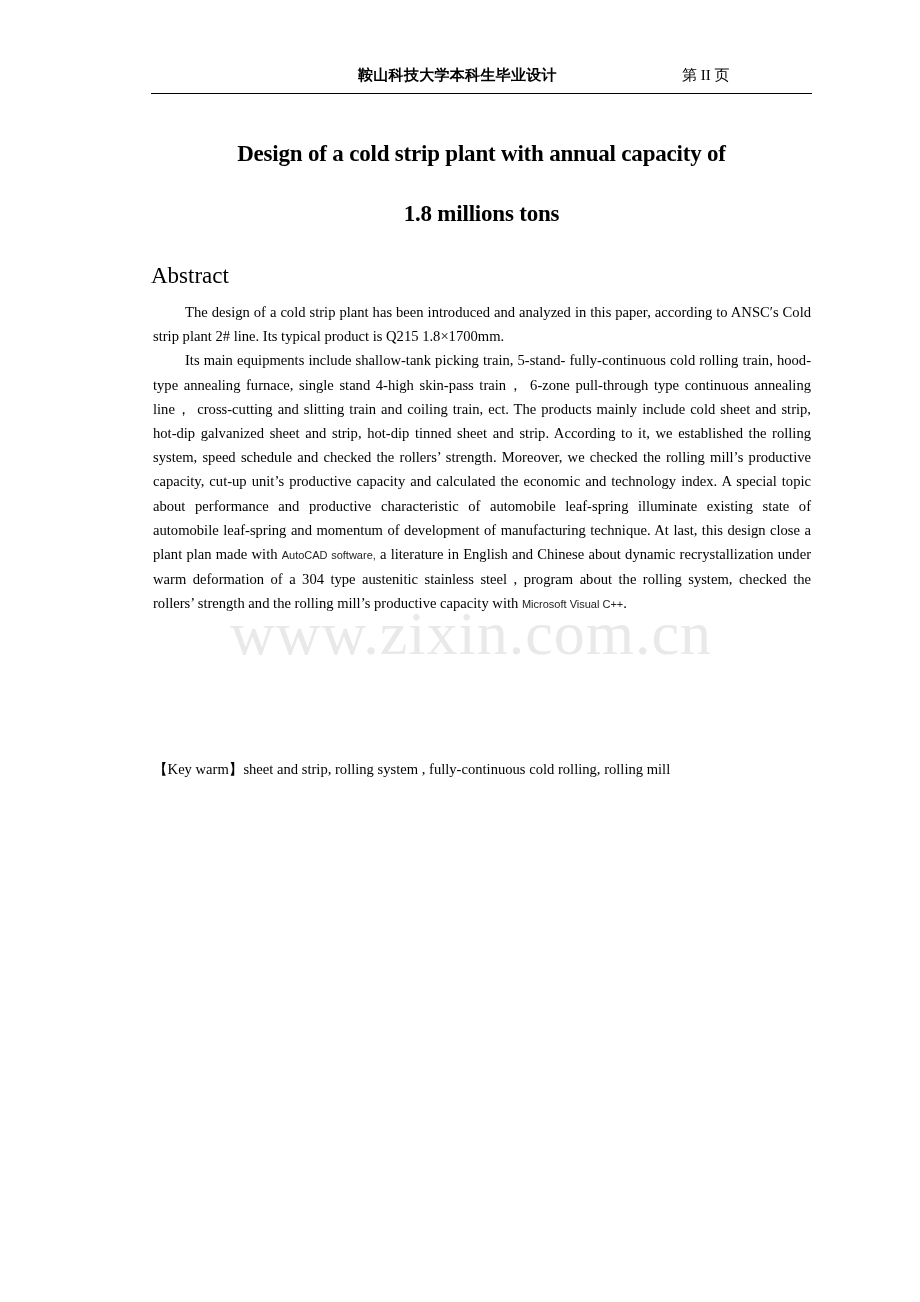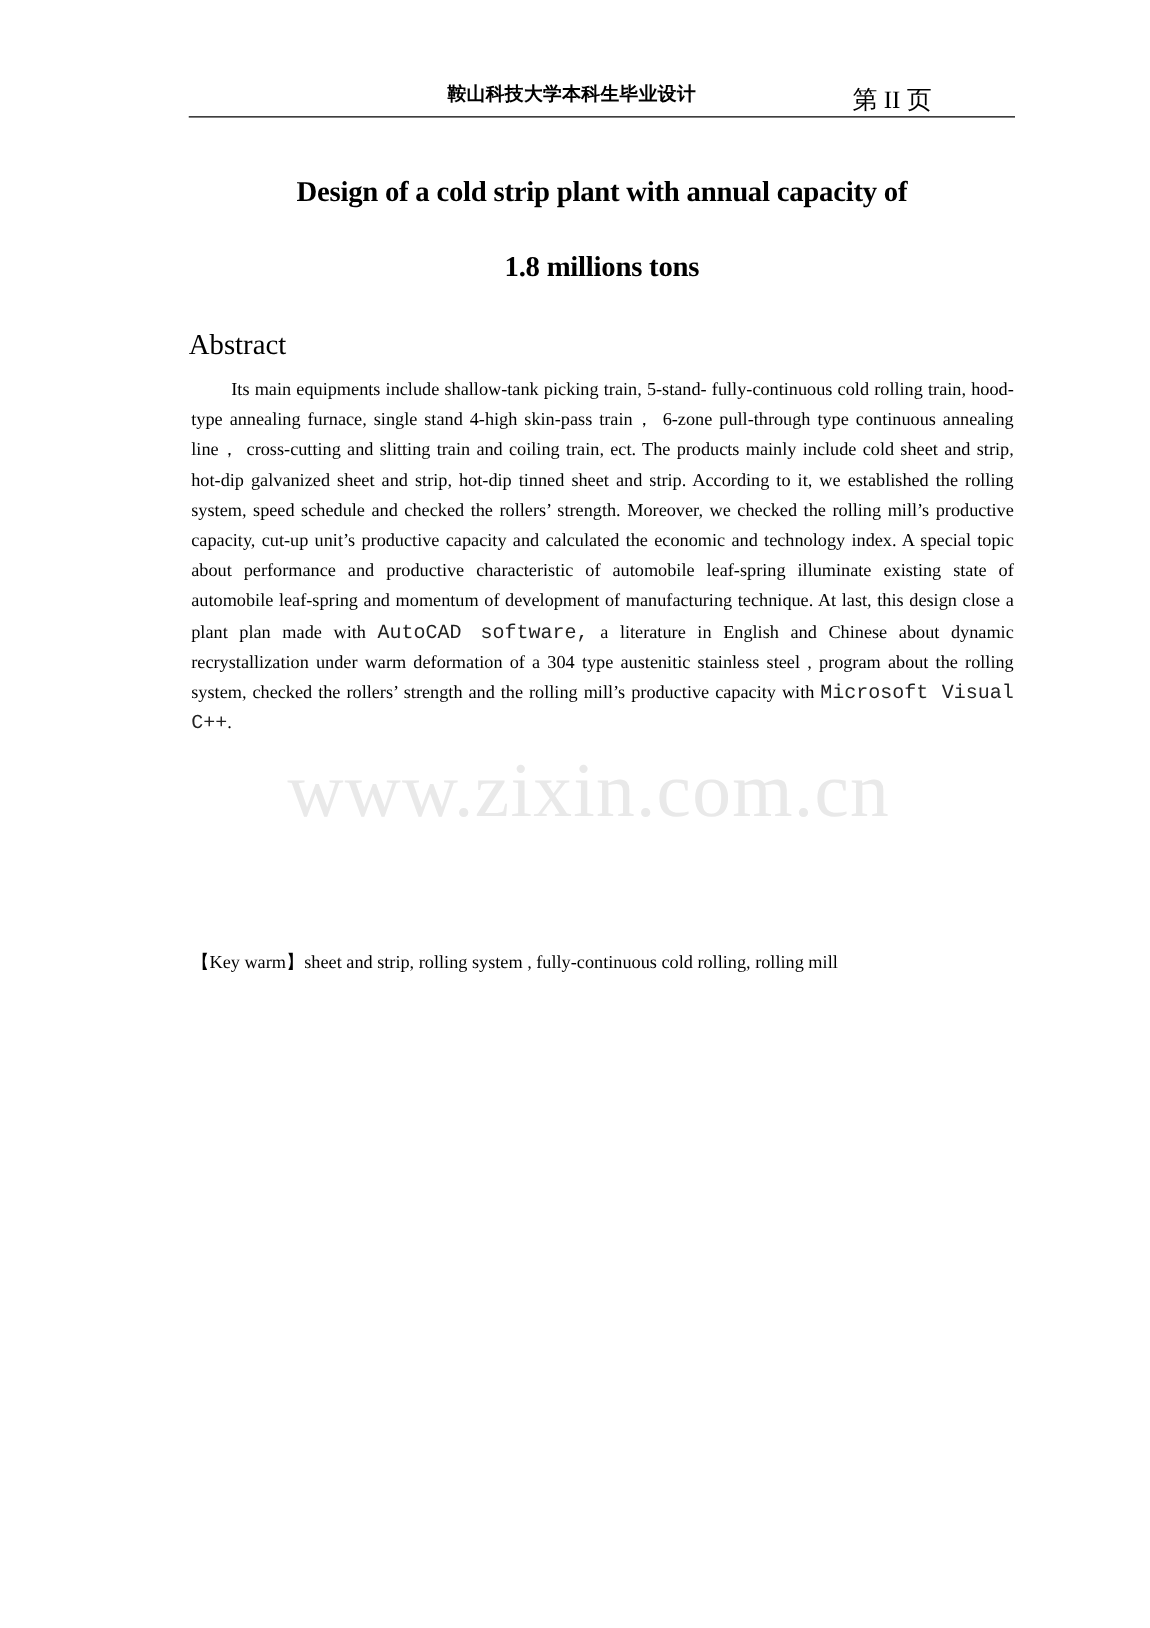--- a/index.html
+++ b/index.html
@@ -7,42 +7,42 @@
       width: 920px; height: 1302px; position: relative; overflow: hidden;
       font-family: "Liberation Serif", "DejaVu Serif", serif; color: #000;
     }
     .header {
       position: absolute; left: 151px; top: 62px; width: 661px; height: 30px;
     }
     .header-title {
       position: absolute; left: 207px; top: 4px; font-size: 15px; letter-spacing: 0.3px; font-weight: bold;
     }
     .header-page {
-      position: absolute; left: 531px; top: 4px; font-size: 20px;
+      position: absolute; left: 531px; top: 4px; font-size: 15px;
     }
     .header-rule {
       position: absolute; left: 151px; top: 93px; width: 661px; height: 0;
       border-top: 1.5px solid #000;
     }
     .title {
       position: absolute; left: 151px; width: 661px; text-align: center;
       font-weight: bold; font-size: 23px; letter-spacing: -0.2px;
     }
     .title.l1 { top: 141px; }
     .title.l2 { top: 201px; }
     .abstract-heading {
       position: absolute; left: 151px; top: 263px; width: 661px; text-align: left;
       font-size: 23px;
     }
     .body {
       position: absolute; left: 153px; top: 300px; width: 658px;
       font-size: 14.6px; line-height: 24.2px; text-align: justify;
     }
     .body p { margin: 0; text-indent: 32px; }
-    .mono { font-family: Liberation Mono, monospace; font-size: 16px; color: #222; }
+    .mono { font-family: Liberation Sans, sans-serif; font-size: 11px; color: #222; }
     .watermark {
       position: absolute; left: 230px; top: 598px; font-family: Liberation Serif, serif;
       font-size: 62px; color: #e9e9e9; letter-spacing: 1px; z-index: 0; pointer-events: none;
     }
     .body, .keywords { z-index: 1; }
     .keywords {
       position: absolute; left: 153px; top: 760px; font-size: 14.6px;
     }
   </style>
 </head>
@@ -55,18 +55,19 @@
 <div class="header-rule"></div>
 
 <div class="title l1">Design of a cold strip plant with annual capacity of</div>
 <div class="title l2">1.8 millions tons</div>
 
 <div class="abstract-heading">Abstract</div>
 
 <div class="watermark">www.zixin.com.cn</div>
 
 <div class="body">
+  <p>The design of a cold strip plant has been introduced and analyzed in this paper, according to ANSC′s Cold strip plant 2# line. Its typical product is Q215 1.8×1700mm.</p>
   <p><span>Its main equipments include shallow-tank picking train, 5-stand- fully-continuous cold rolling train, hood-type annealing furnace, single stand 4-high skin-pass train， 6-zone pull-through type continuous annealing line， cross-cutting and slitting train and coiling train, ect. The products mainly include cold sheet and strip, hot-dip galvanized sheet and strip, hot-dip tinned sheet and strip. According to it, we established the rolling system, speed schedule and checked the rollers’ strength. Moreover, we checked the rolling mill’s productive capacity, cut-up unit’s productive capacity and calculated the economic and technology index. A special topic about performance and productive characteristic of automobile leaf-spring illuminate existing state of automobile leaf-spring and momentum of development of manufacturing technique.   At last, this design close a plant plan made with </span><span class="mono">AutoCAD software,</span><span>  a literature in English and Chinese about dynamic recrystallization under warm deformation of a 304 type austenitic stainless steel ,   program about the rolling system, checked the rollers’ strength and the rolling mill’s productive capacity with </span><span class="mono">Microsoft Visual C++</span><span>.</span></p>
 </div>
 
 <div class="keywords">
   <span>【Key warm】</span><span>sheet and strip, rolling system , fully-continuous cold rolling, rolling mill</span>
 </div>
 
 </body></html>

